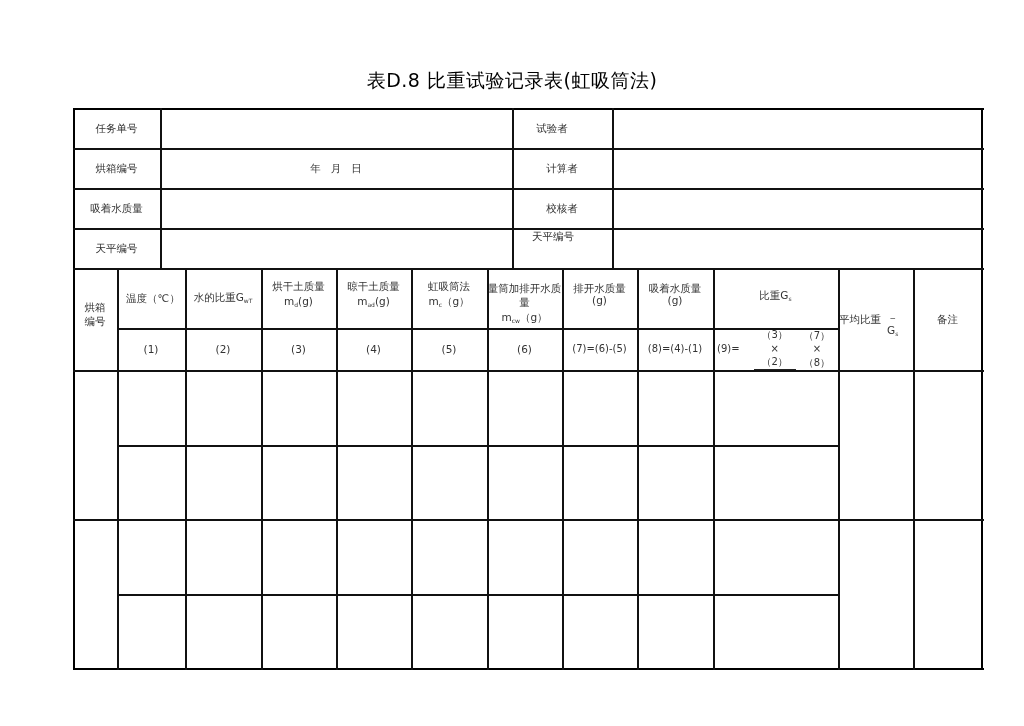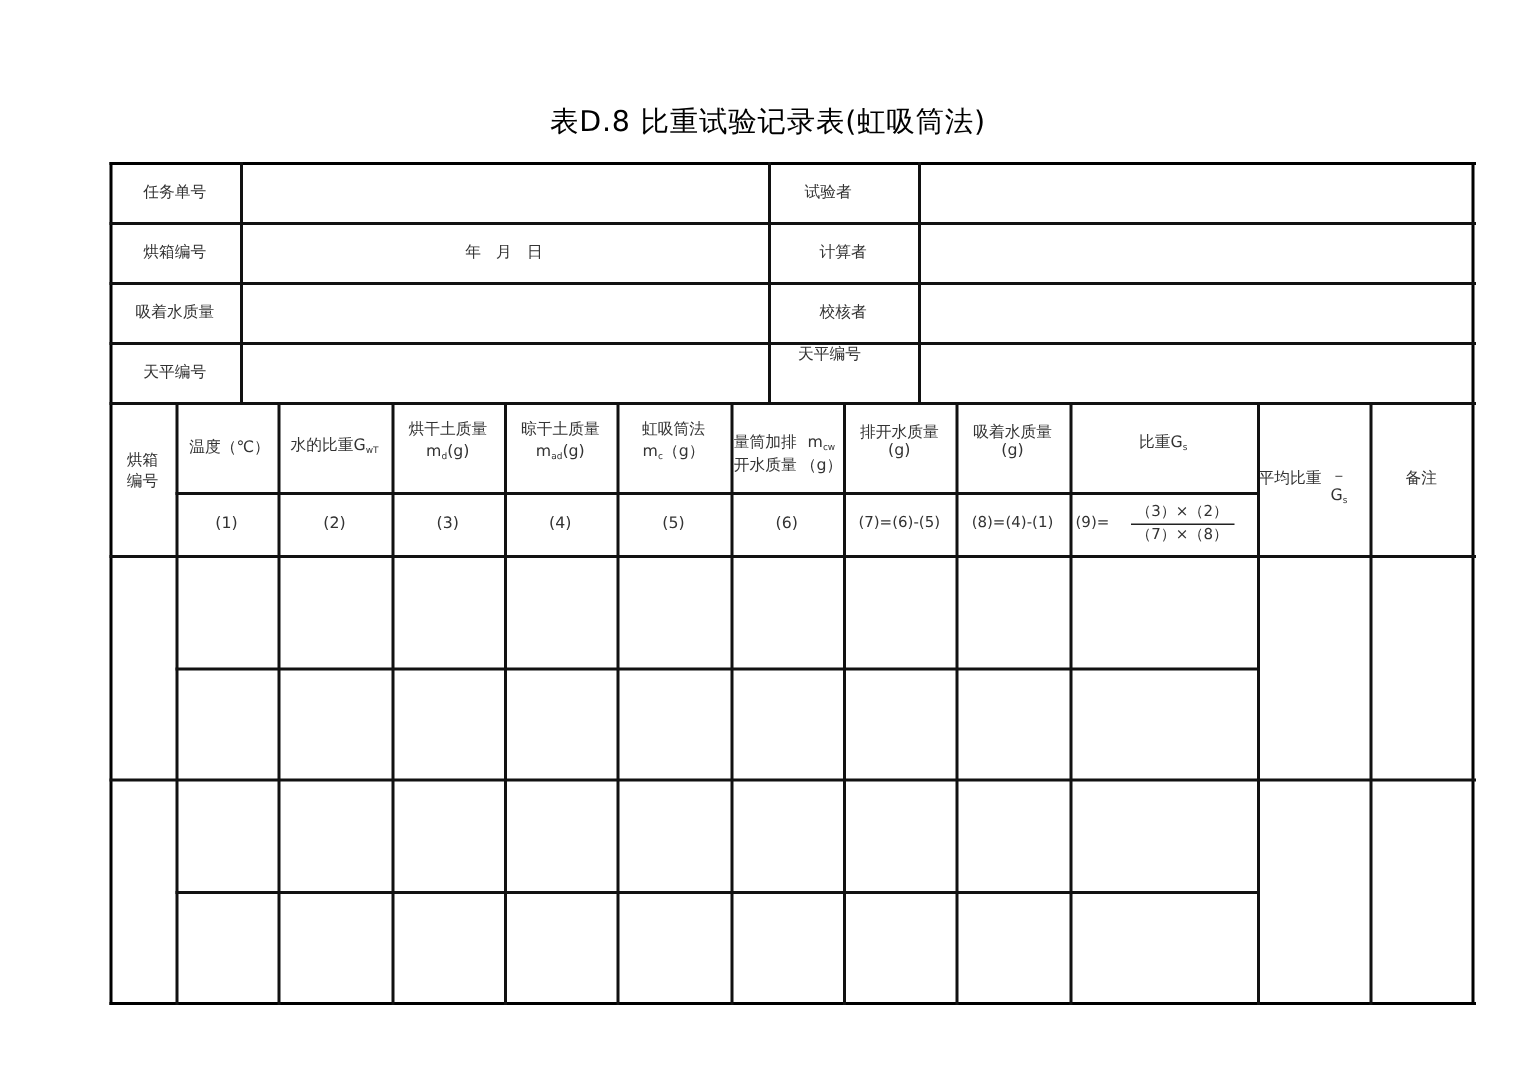--- a/index.html
+++ b/index.html
@@ -8,21 +8,21 @@
   .title { position:absolute; left:0; width:1024px; top:68px; text-align:center;
            font-size:19px; color:#000; letter-spacing:0.5px; }
   .cell { position:absolute; box-sizing:border-box; display:flex; align-items:center;
           justify-content:center; text-align:center; font-size:10.5px; color:#333;
           line-height:1.35; }
   .hline, .vline { position:absolute; background:#111; }
   .hline { height:1.5px; }
   .vline { width:1.5px; }
   .thick { background:#000; }
   sub { font-size:6px; vertical-align:-2px; }
-  .frac { display:inline-flex; flex-direction:column; align-items:center; margin-left:14px; }
+  .frac { display:inline-flex; flex-direction:row; align-items:center; margin-left:14px; }
   .frac .num { border-bottom:1px solid #222; padding:0 4px; }
   .frac .den { padding:0 4px; }
   .gbar { display:inline-flex; flex-direction:column; align-items:center; line-height:0.9; }
 </style>
 </head>
 <body>
 
 <div class="title">表D.8 比重试验记录表(虹吸筒法)</div>
 
 <div class="cell" style="left:73px;top:108px;width:87px;height:40px;">任务单号</div>
@@ -68,21 +68,21 @@
   <span><span>m</span><sub>ad</sub><span>(g)</span></span>
 </div>
 <div class="cell" style="left:336px;top:328px;width:75px;height:42px;">(4)</div>
 
 <div class="cell" style="left:411px;top:268px;width:76px;height:60px;flex-direction:column;padding-bottom:8px;">
   <span>虹吸筒法</span>
   <span><span>m</span><sub>c</sub><span>（g）</span></span>
 </div>
 <div class="cell" style="left:411px;top:328px;width:76px;height:42px;">(5)</div>
 
-<div class="cell" style="left:487px;top:268px;width:75px;height:70px;flex-direction:row;line-height:1.4;">
+<div class="cell" style="left:487px;top:268px;width:75px;height:70px;flex-direction:column;line-height:1.4;">
   <span style="width:74px;">量筒加排开水质量</span>
   <span><span>m</span><sub>cw</sub><span>（g）</span></span>
 </div>
 <div class="cell" style="left:487px;top:328px;width:75px;height:42px;">(6)</div>
 
 <div class="cell" style="left:562px;top:268px;width:75px;height:60px;flex-direction:column;line-height:1.1;padding-bottom:6px;">
   <span>排开水质量</span>
   <span>(g)</span>
 </div>
 <div class="cell" style="left:562px;top:328px;width:75px;height:42px;font-size:10px;">(7)=(6)-(5)</div>

